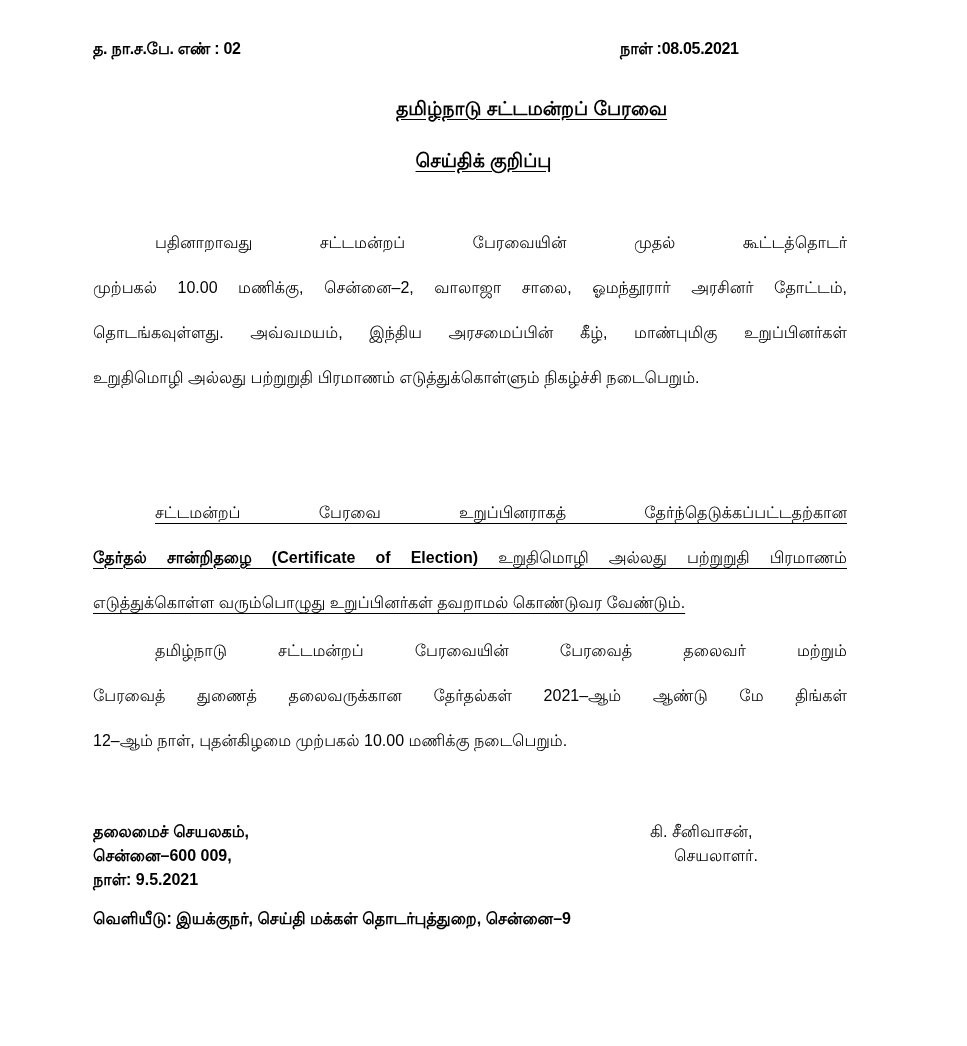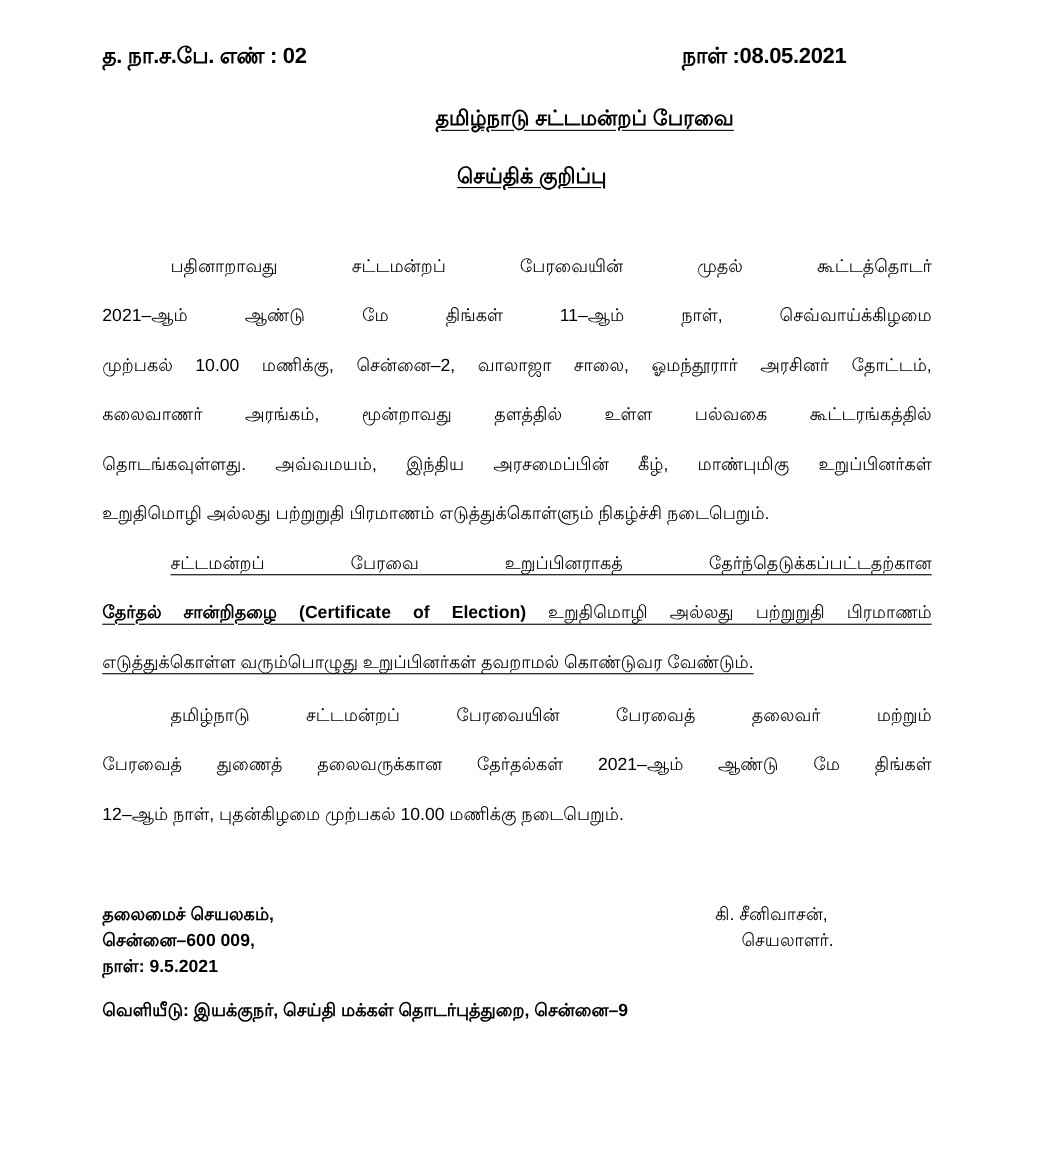--- a/index.html
+++ b/index.html
@@ -1,21 +1,21 @@
 <!DOCTYPE html>
 <html><head>
 <meta charset="utf-8">
 <style>
   html, body { margin: 0; padding: 0; background: #ffffff; }
   body {
     width: 967px; height: 1046px; position: relative; overflow: hidden;
     color: #000; font-family: "Liberation Sans", "DejaVu Sans", sans-serif;
   }
   .abs { position: absolute; }
-  .hdr { top: 40px; font-size: 20px; font-weight: bold; white-space: nowrap; letter-spacing: -0.3px; }
+  .hdr { top: 40px; font-size: 16px; font-weight: bold; white-space: nowrap; letter-spacing: -0.3px; }
   .hdr-left { left: 93px; }
   .hdr-right { left: 620px; }
   .title { left: 0; width: 967px; text-align: center; font-weight: bold; font-size: 19px; }
   .title span { text-decoration: underline; text-underline-offset: 4px; }
   .t1 { top: 98px; margin-left: 48px; }
   .t2 { top: 150px; }
   .para { left: 93px; width: 754px; font-size: 16px; line-height: 45px; text-align: justify; text-align-last: justify; }
   .para .line { display: block; height: 45px; }
   .para .line.last { text-align-last: left; }
   .indent { padding-left: 62px; }
@@ -38,23 +38,21 @@
 
 <div class="abs title t1">
   <span>தமிழ்நாடு  சட்டமன்றப்  பேரவை</span>
 </div>
 <div class="abs title t2">
   <span>செய்திக்  குறிப்பு</span>
 </div>
 
 <div class="abs para p1">
   <span class="line indent">பதினாறாவது சட்டமன்றப் பேரவையின் முதல் கூட்டத்தொடர்</span>
-  <span class="line">2021–ஆம் ஆண்டு மே திங்கள் 11–ஆம் நாள், செவ்வாய்க்கிழமை</span>
   <span class="line">முற்பகல் 10.00  மணிக்கு, சென்னை–2, வாலாஜா சாலை, ஓமந்தூரார் அரசினர் தோட்டம்,</span>
-  <span class="line">கலைவாணர் அரங்கம், மூன்றாவது தளத்தில் உள்ள பல்வகை கூட்டரங்கத்தில்</span>
   <span class="line">தொடங்கவுள்ளது.  அவ்வமயம், இந்திய அரசமைப்பின் கீழ், மாண்புமிகு உறுப்பினர்கள்</span>
   <span class="line last">உறுதிமொழி அல்லது பற்றுறுதி பிரமாணம் எடுத்துக்கொள்ளும் நிகழ்ச்சி நடைபெறும்.</span>
 </div>
 
 <div class="abs para p2">
   <span class="line indent"><span class="u">சட்டமன்றப் பேரவை உறுப்பினராகத் தேர்ந்தெடுக்கப்பட்டதற்கான</span></span>
   <span class="line"><span class="u b">தேர்தல் சான்றிதழை (Certificate of Election)</span><span class="u"> உறுதிமொழி அல்லது பற்றுறுதி பிரமாணம்</span></span>
   <span class="line last"><span class="u">எடுத்துக்கொள்ள வரும்பொழுது உறுப்பினர்கள் தவறாமல் கொண்டுவர வேண்டும்.</span></span>
 </div>
 

